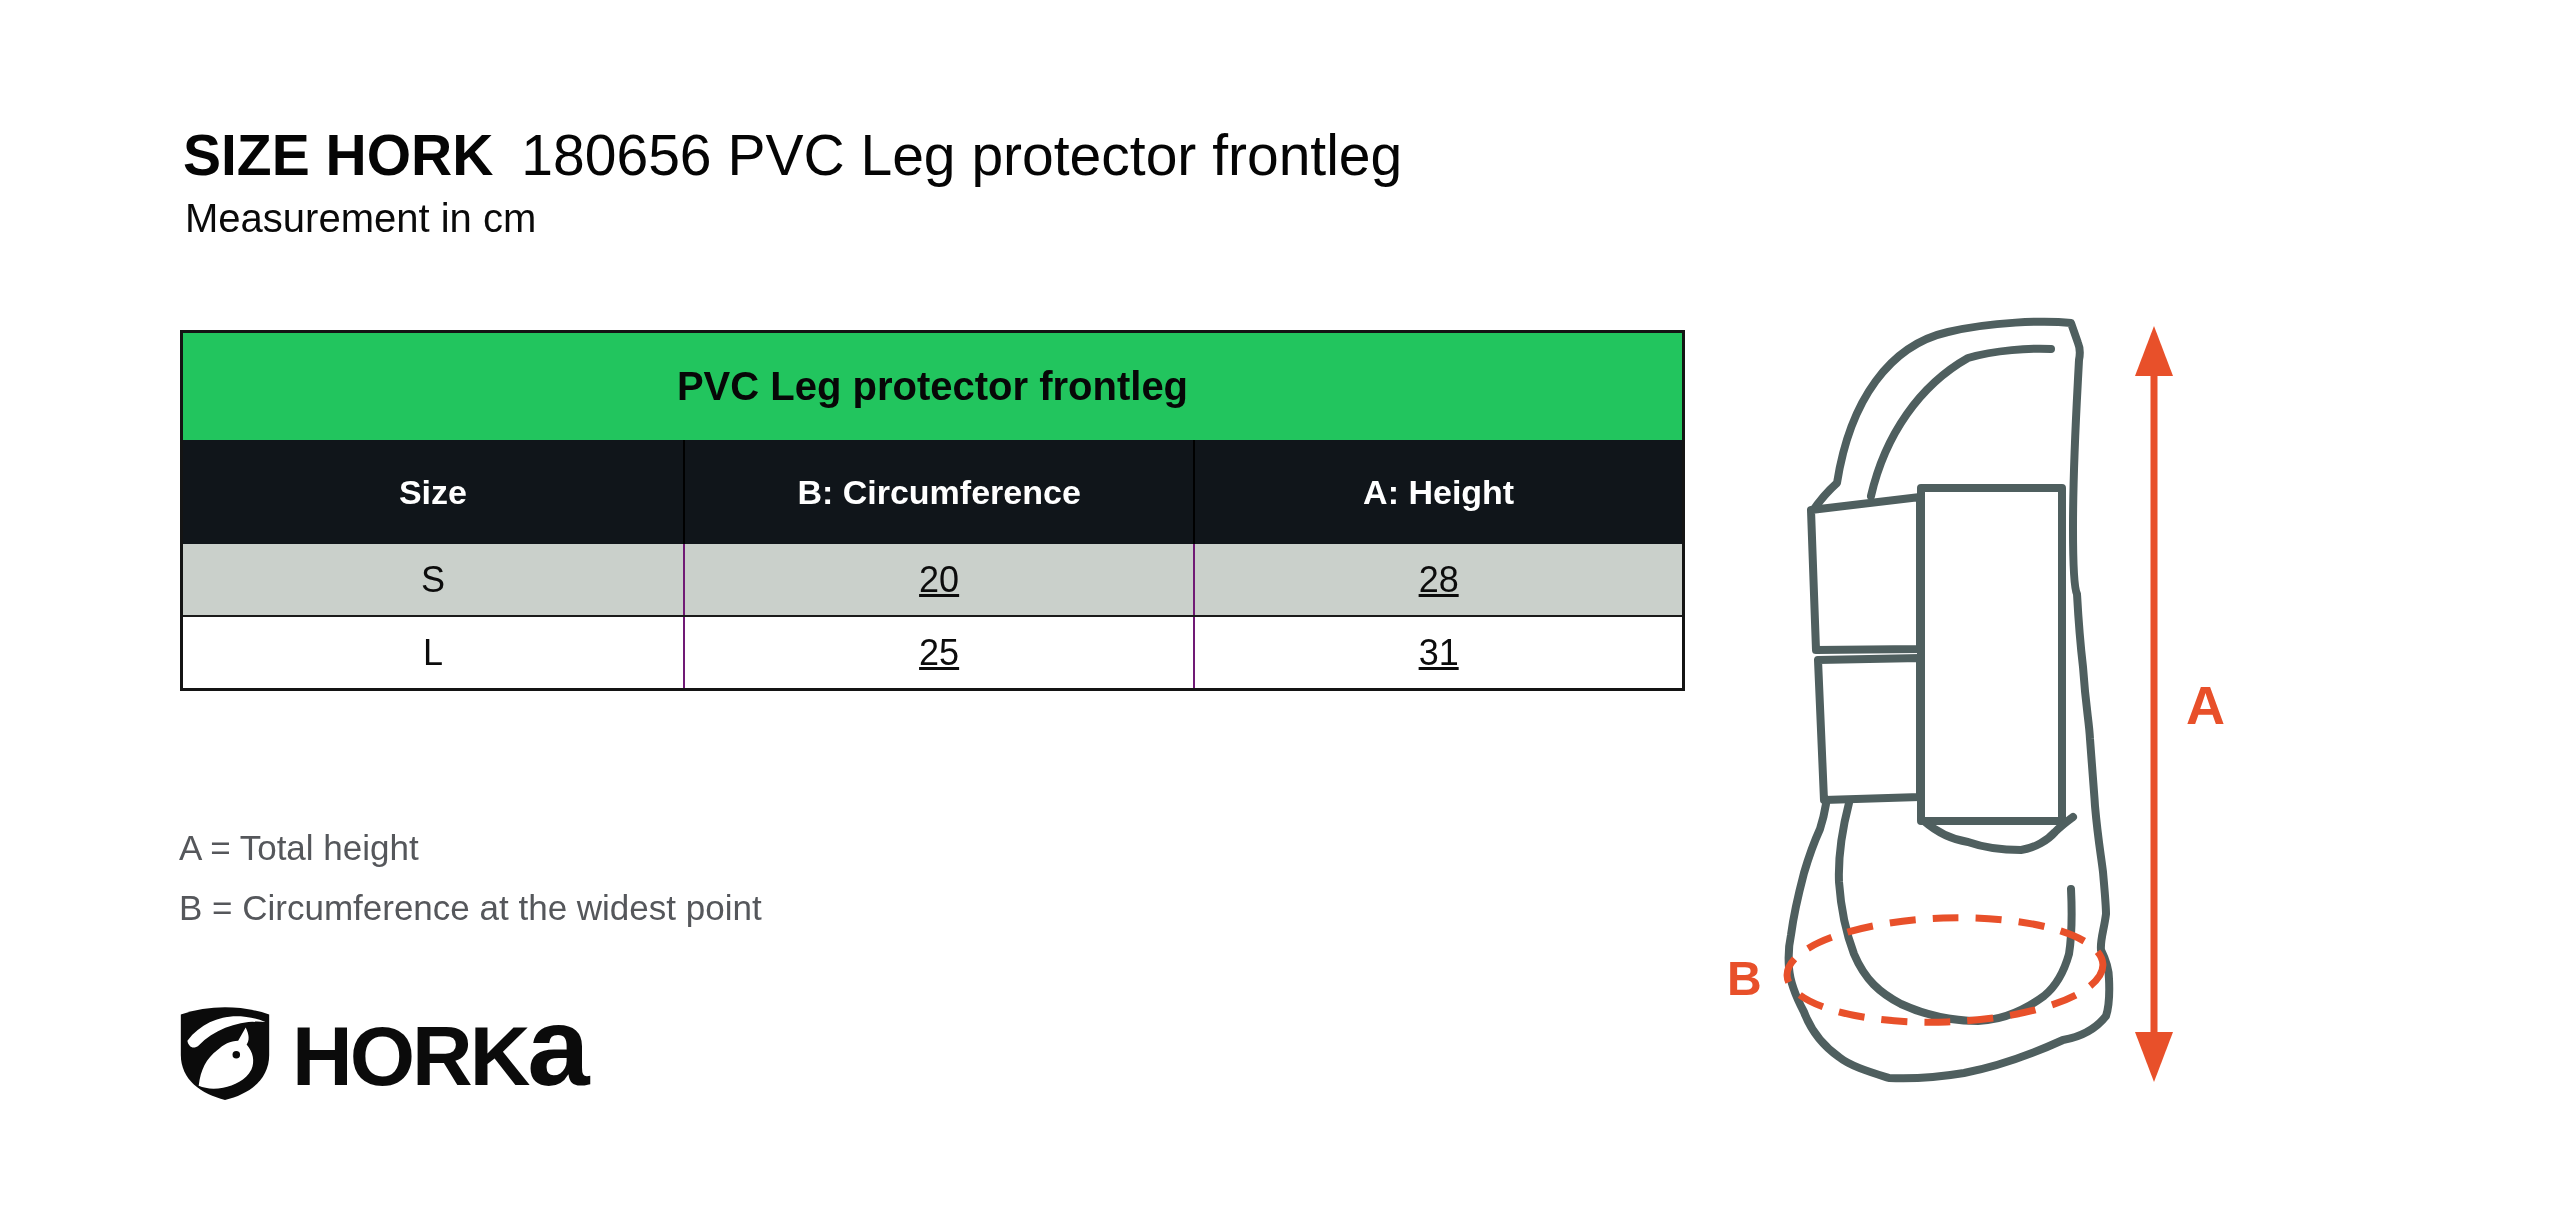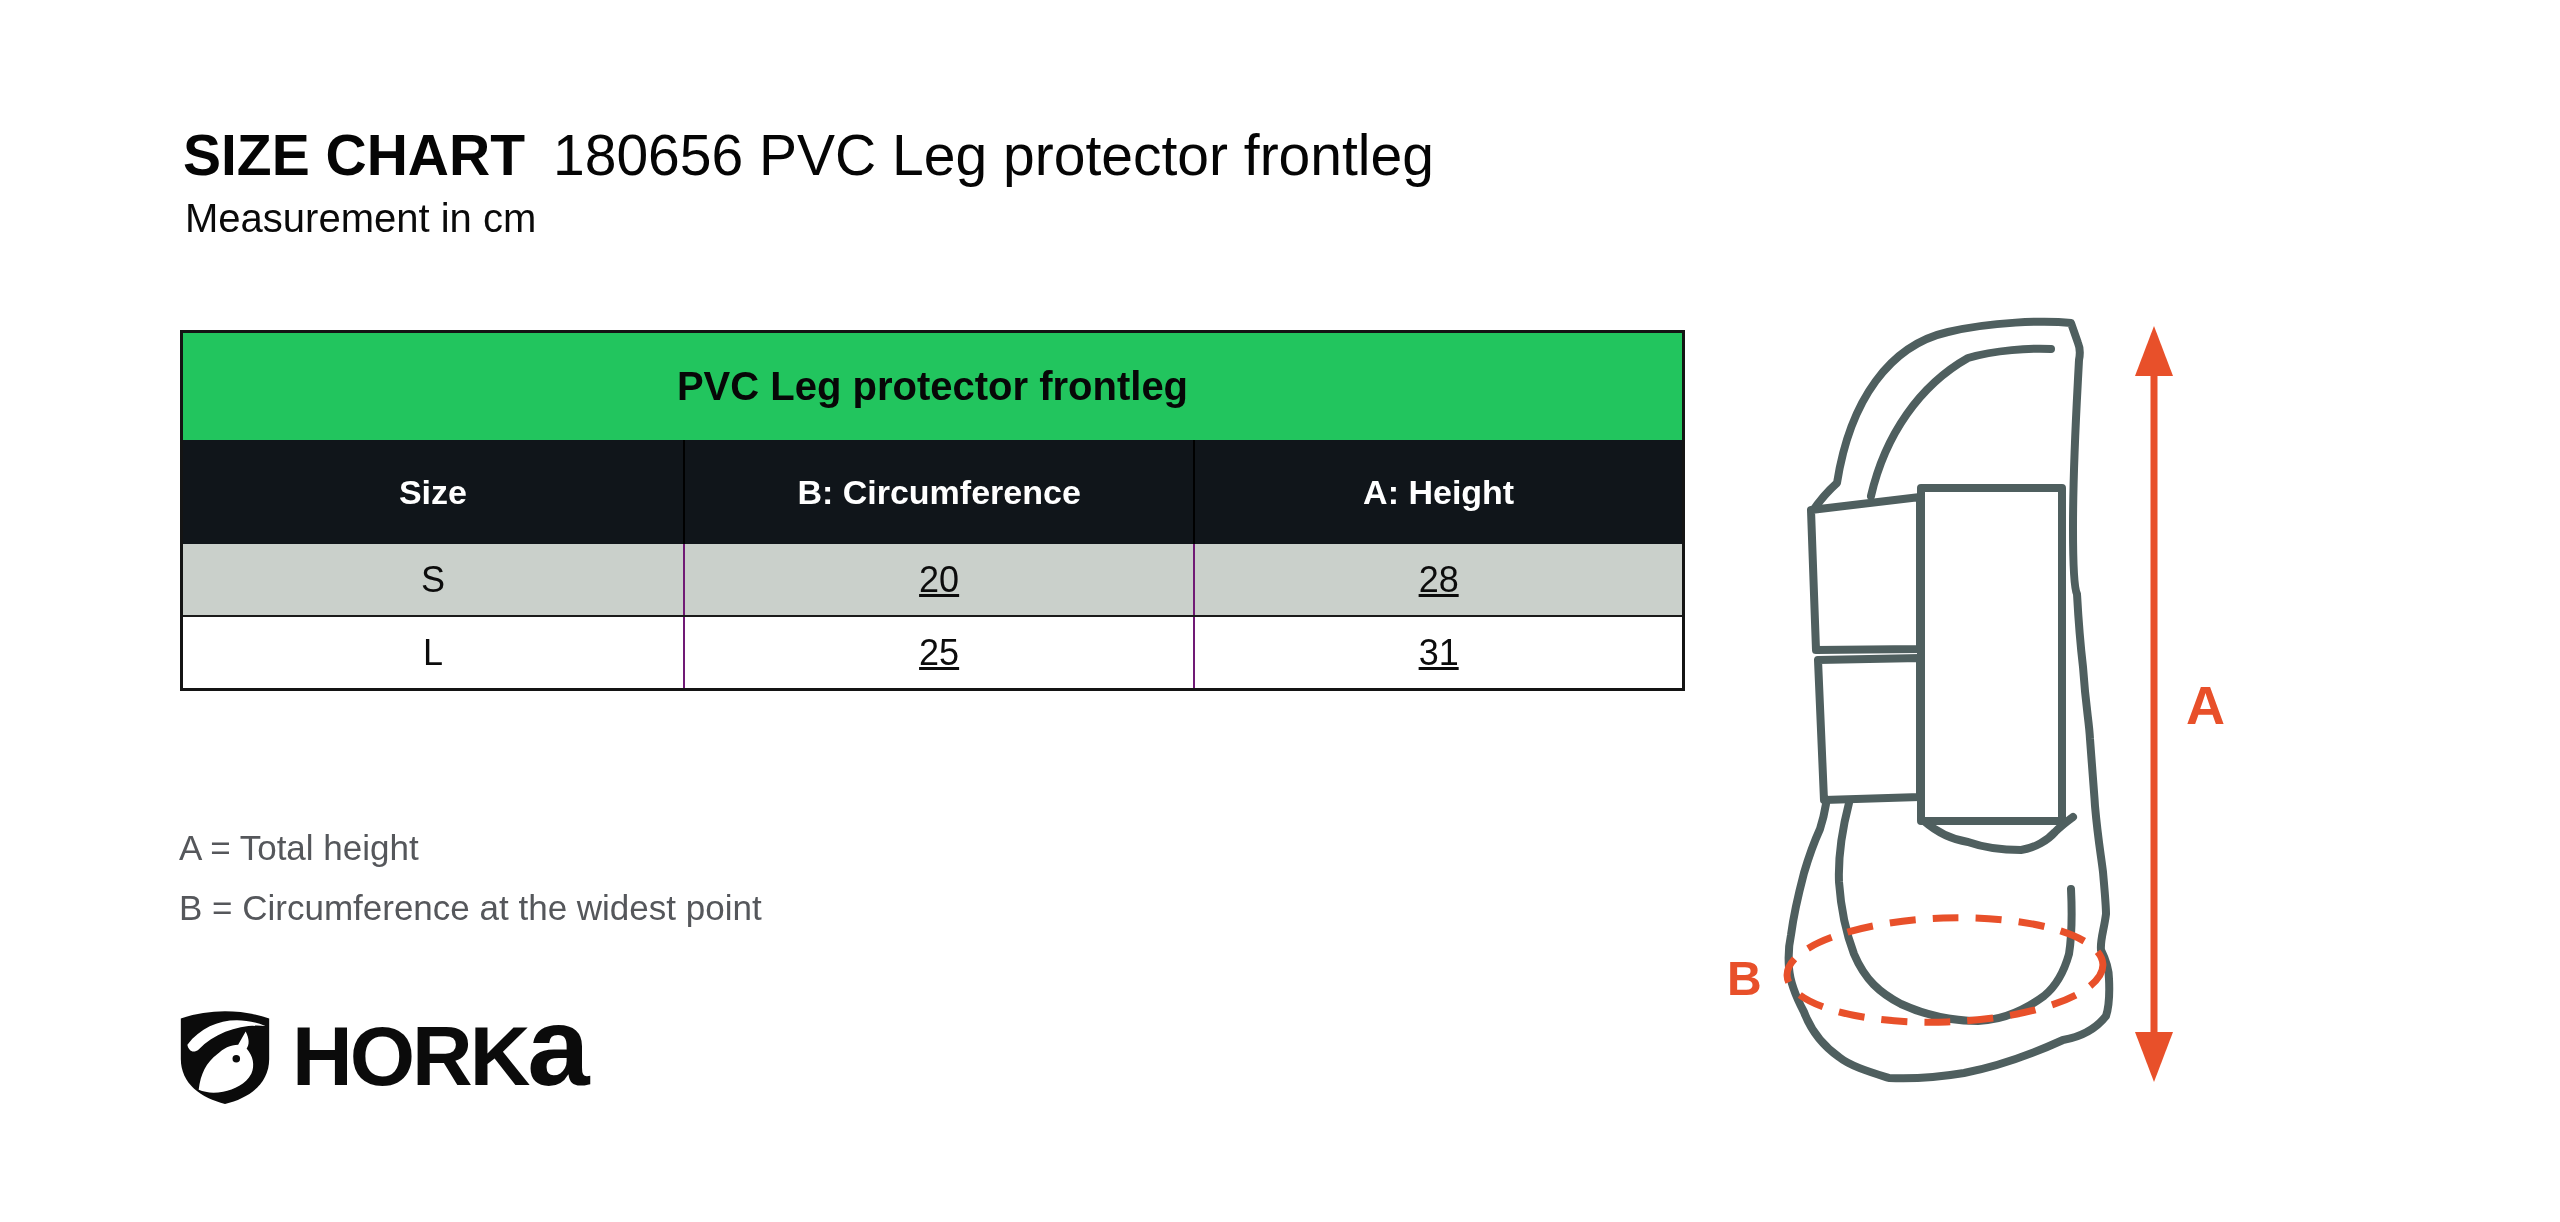--- a/index.html
+++ b/index.html
@@ -26,39 +26,39 @@
     color:#ffffff;font-weight:bold;font-size:34px;
   }
   .t-row{display:grid;grid-template-columns:33.35% 34.05% 32.6%;height:71px;border-top:2px solid #1a1a1a;}
   .t-row.alt{background:#cad0cb;border-top:none;}
   .t-row .cell{display:flex;align-items:center;justify-content:center;font-size:36px;color:#0c0c0c;}
   .t-head .cell + .cell{border-left:2px solid #000000;}
   .t-row .cell + .cell{border-left:2px solid #701a75;text-decoration:underline;}
   
   .legend{position:absolute;left:179px;top:818px;font-size:35px;line-height:60px;color:#55575b;}
   
-  .logo{position:absolute;left:178px;top:996px;display:flex;align-items:flex-end;}
+  .logo{position:absolute;left:178px;top:996px;display:flex;align-items:center;}
   .logo-shield{width:94px;height:102px;display:block;}
   .logo-text{
     font-weight:bold;color:#0b0b0b;letter-spacing:-3px;margin-left:20px;
     font-size:84px;line-height:102px;white-space:nowrap;
   }
   .logo-text .last-a{font-size:112px;line-height:102px;letter-spacing:0;}
   
   .diagram{position:absolute;left:1700px;top:260px;width:640px;height:900px;}
   .boot-line{fill:none;stroke:#4f5f5f;stroke-width:8;stroke-linecap:round;stroke-linejoin:round;}
   .boot-fill{fill:#ffffff;stroke:#4f5f5f;stroke-width:8;stroke-linejoin:round;}
   .meas{stroke:#e8502a;fill:none;}
   .meas-label{fill:#e8502a;font-weight:bold;font-family:"Liberation Sans","DejaVu Sans",sans-serif;}
 </style>
 </head>
 <body>
 
 <div class="title-line">
-  <span class="title-bold">SIZE CHART</span><span>180656 PVC Leg protector frontleg</span>
+  <span class="title-bold">SIZE HORK</span><span>180656 PVC Leg protector frontleg</span>
 </div>
 <div class="subtitle">Measurement in cm</div>
 
 <div class="size-table">
   <div class="t-title">PVC Leg protector frontleg</div>
   <div class="t-head">
     <div class="cell">Size</div>
     <div class="cell">B: Circumference</div>
     <div class="cell">A: Height</div>
   </div>

